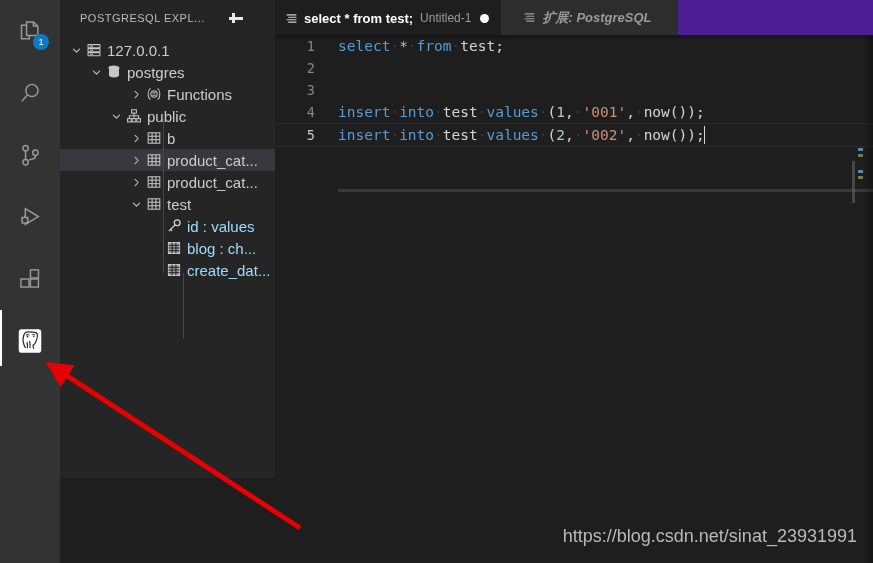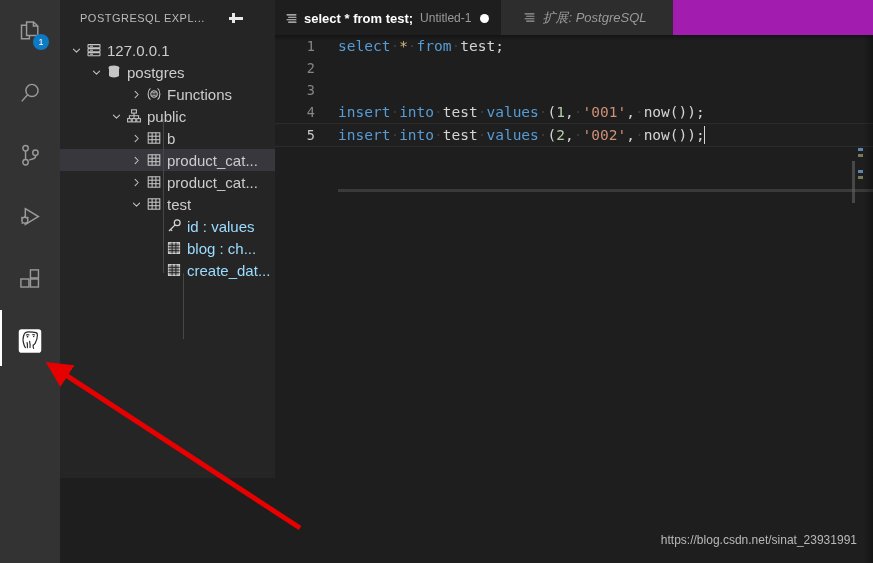--- a/index.html
+++ b/index.html
@@ -71,31 +71,31 @@
   .twist svg{display:block;}
   .ticon{width:20px;flex:0 0 20px;display:flex;align-items:center;justify-content:center;}
   .tlabel{margin-left:3px;overflow:hidden;text-overflow:ellipsis;}
   .tlabel.blue{color:#9cdcfe;}
   .guide{
     position:absolute;width:1px;background:#474747;
   }
 
   
   .editorarea{flex:1 1 auto;height:563px;background:#1e1e1e;position:relative;}
-  .tabsrow{height:35px;background:#a21caf;display:flex;align-items:stretch;}
+  .tabsrow{height:35px;background:#4c1d95;display:flex;align-items:stretch;}
   .tab{
     display:flex;align-items:center;padding:0 12px 0 10px;
     font-size:13px;height:35px;box-sizing:border-box;cursor:pointer;
     max-width:320px;
   }
   .tab.active{background:#1e1e1e;color:#ffffff;border-top:1px solid #1e1e1e;}
   .tab.inactive{background:#2d2d2d;color:#8a8a8a;}
   .tab-icon{margin-right:6px;display:flex;align-items:center;}
   .tab-label{font-weight:bold;white-space:nowrap;}
-  .tab.inactive .tab-label{font-weight:normal;font-style:italic;color:#9a9a9a;}
+  .tab.inactive .tab-label{font-weight:bold;font-style:italic;color:#9a9a9a;}
   .tab-desc{margin-left:7px;font-size:12px;color:#9a9a9a;font-weight:normal;white-space:nowrap;}
   .tab-dirty{
     margin-left:9px;width:9px;height:9px;border-radius:50%;background:#ffffff;flex:0 0 9px;
   }
 
   .codepane{position:relative;background:#1e1e1e;height:528px;overflow:hidden;}
   .topshadow{position:absolute;left:0;right:0;top:0;height:6px;
     background:linear-gradient(to bottom, rgba(0,0,0,.32), rgba(0,0,0,0));pointer-events:none;z-index:3;}
   .codeline{
     height:22px;display:flex;align-items:center;
@@ -128,21 +128,21 @@
     position:absolute;right:0;top:0;width:10px;height:528px;
     background:linear-gradient(to left, rgba(0,0,0,.30), rgba(0,0,0,0));
     pointer-events:none;
   }
   .minimap-marks{position:absolute;right:8px;top:0;width:12px;height:528px;pointer-events:none;}
   .mm{position:absolute;width:4px;height:3px;}
   .mm-slider{position:absolute;right:18px;top:126px;width:3px;height:42px;background:#6a6a6a;opacity:.55;}
 
   .watermark{
     position:absolute;right:16px;bottom:16px;
-    font-size:12px;color:#b9b9b9;
+    font-size:18px;color:#b9b9b9;
     font-family:"Liberation Sans",sans-serif;
   }
 
   
   .annotation{position:absolute;left:0;top:0;width:873px;height:563px;pointer-events:none;z-index:20;}
 </style>
 </head>
 <body>
 
 <div id="root">

